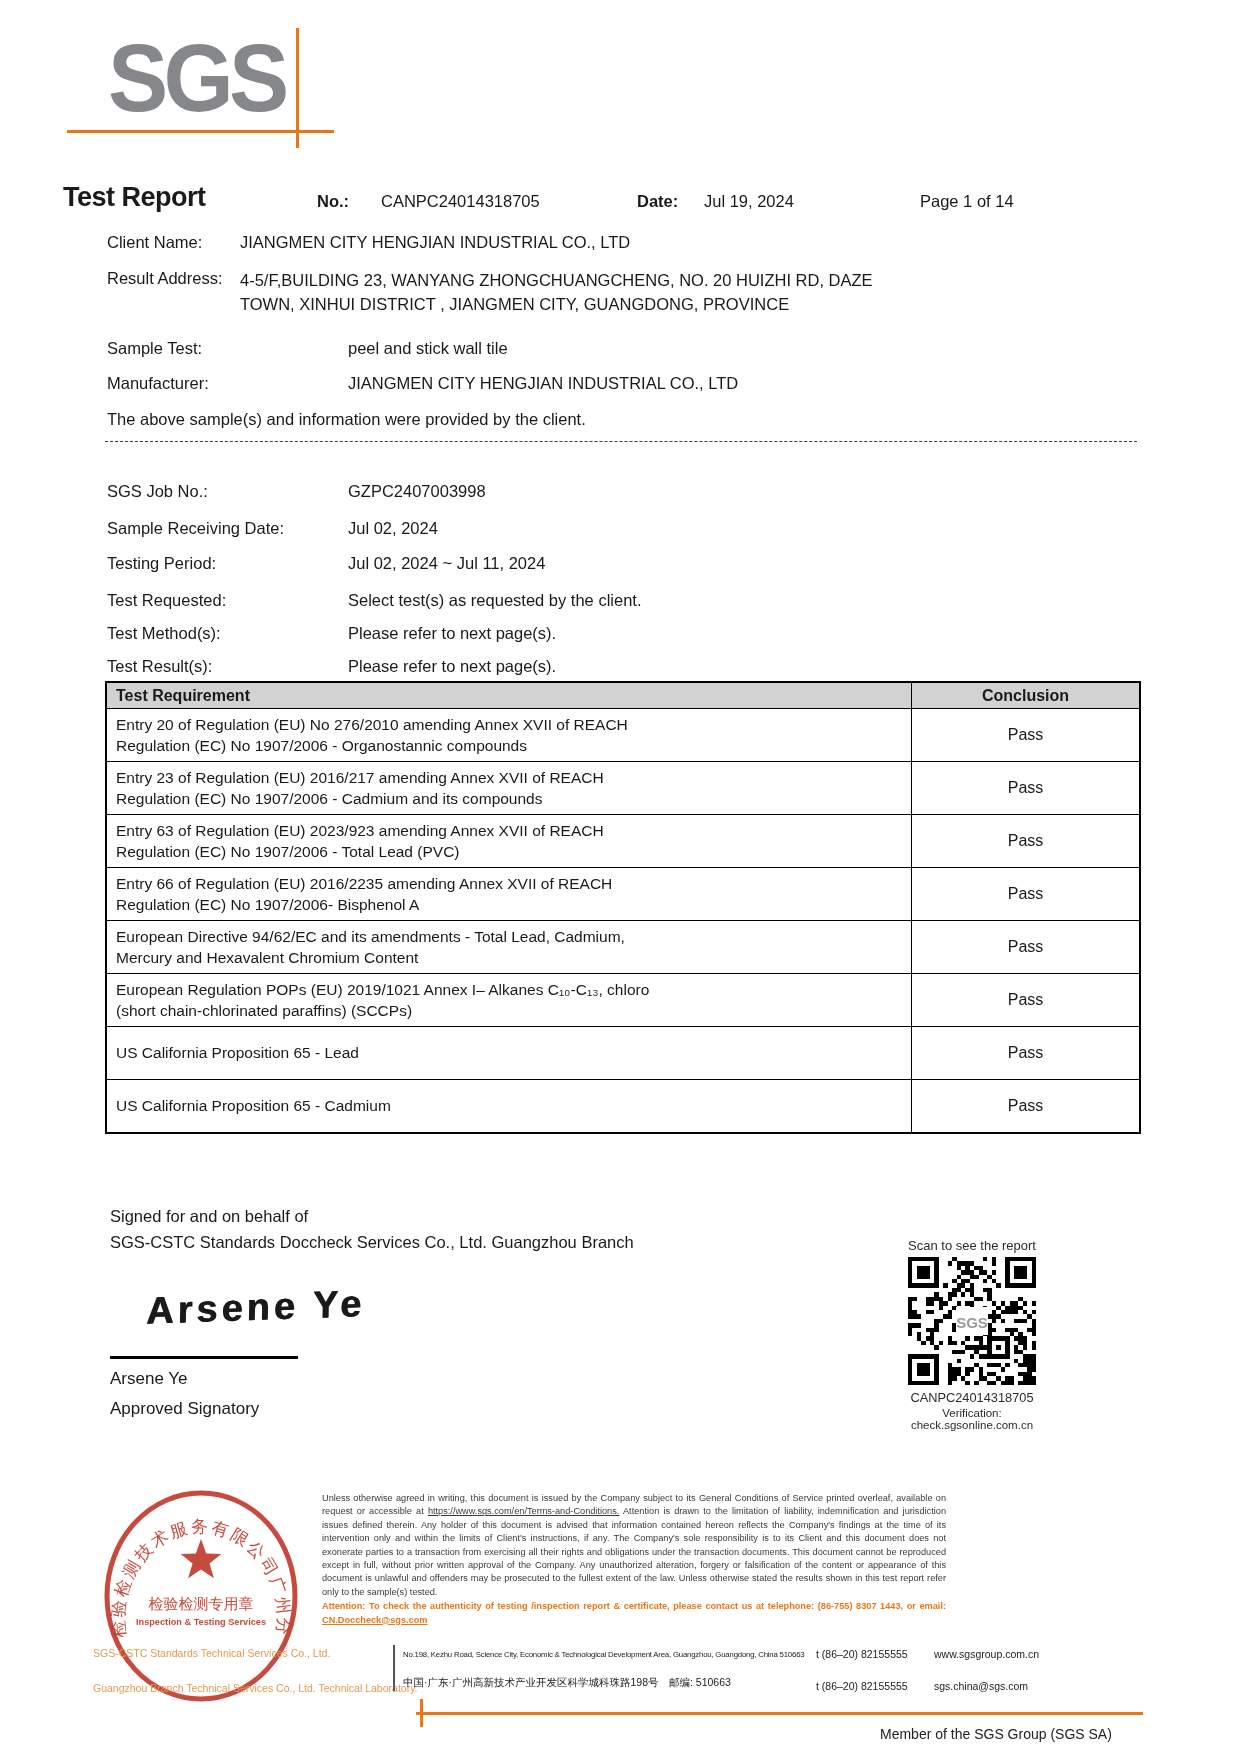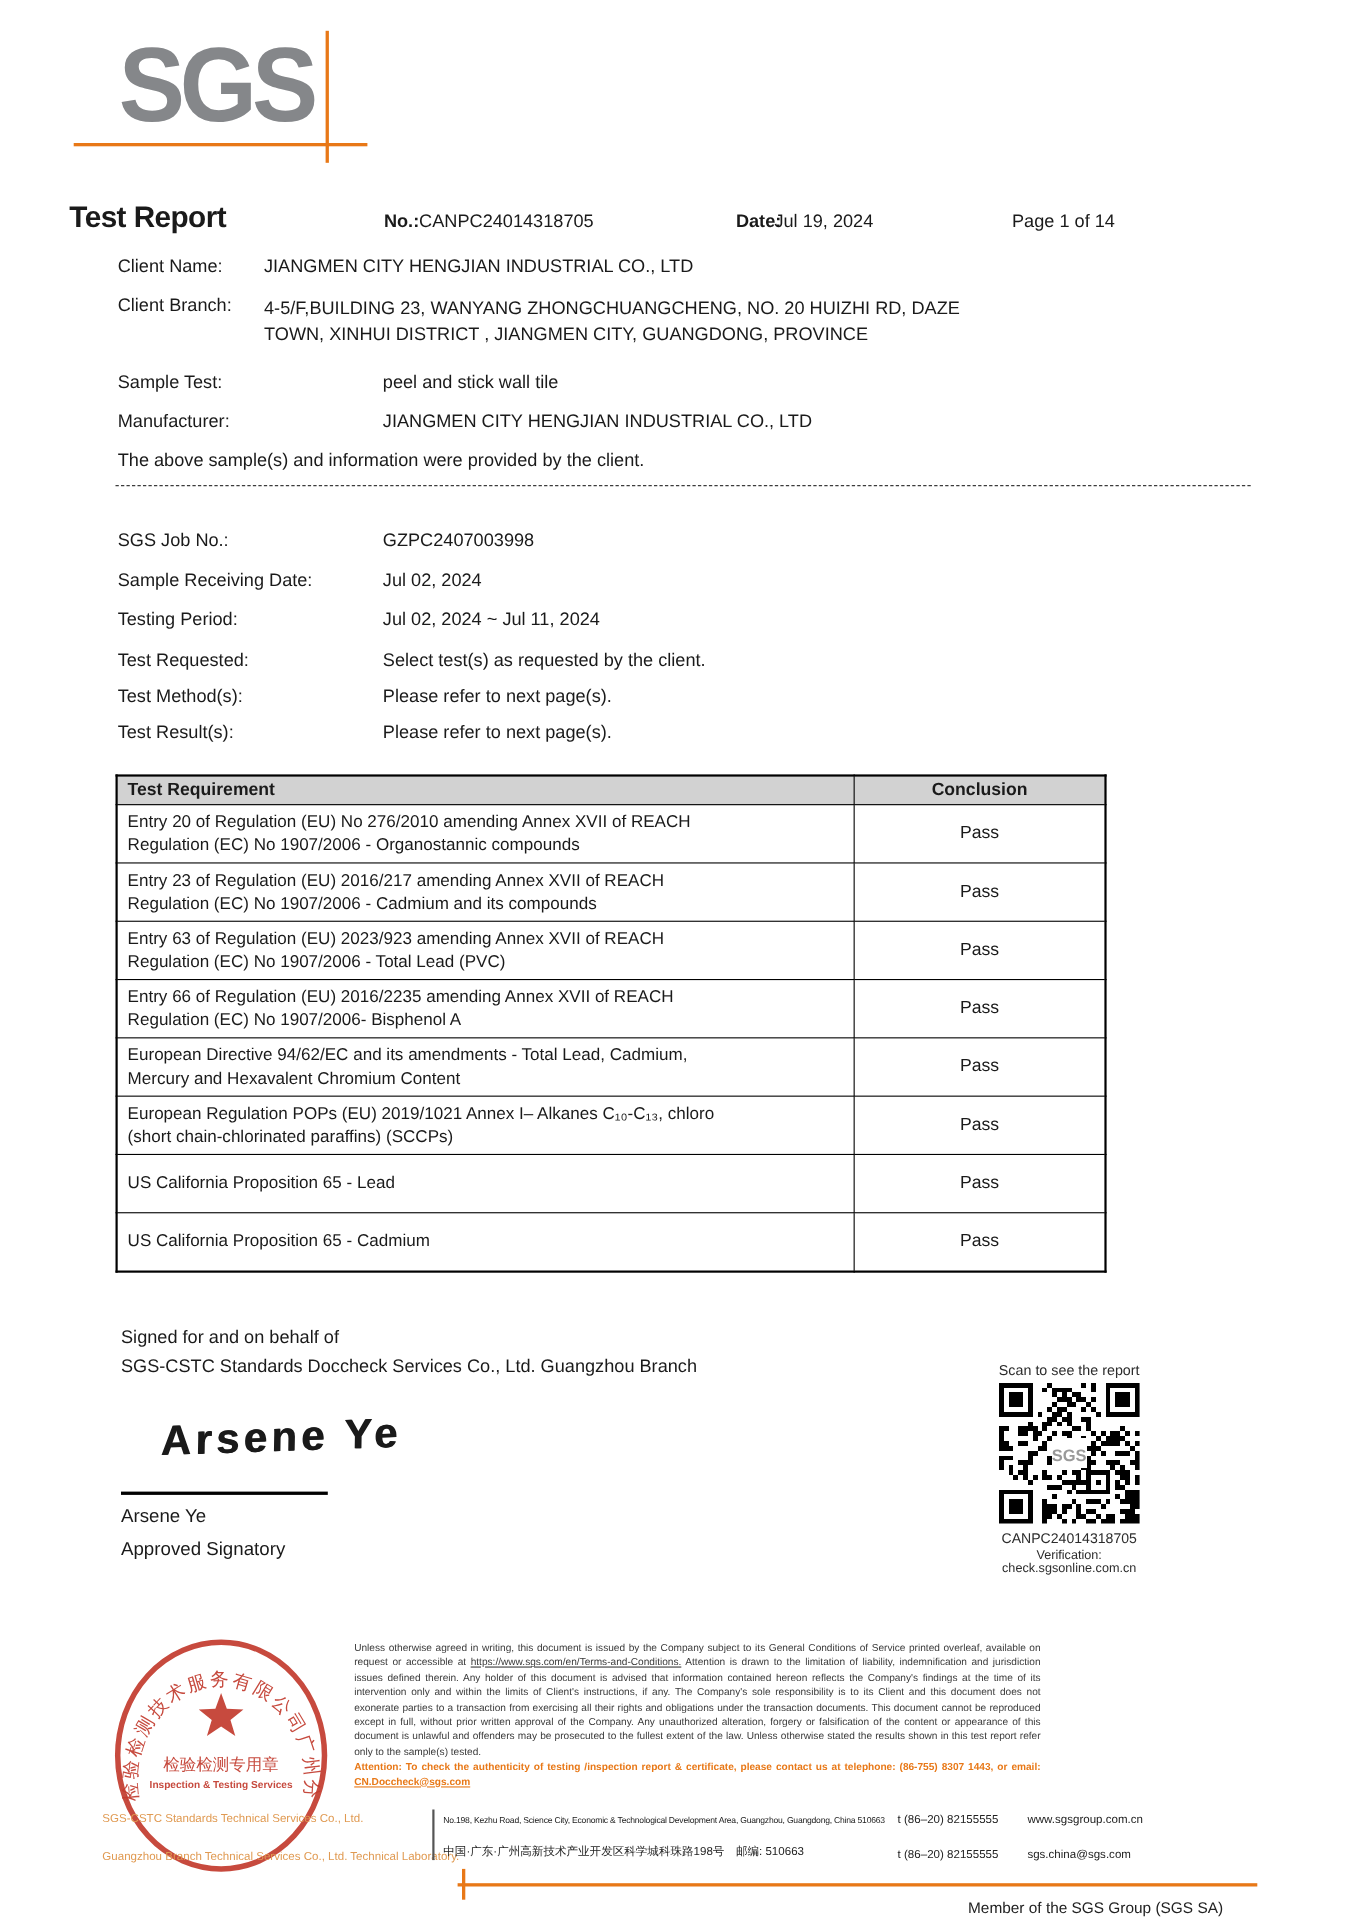--- a/index.html
+++ b/index.html
@@ -1,34 +1,34 @@
 <!DOCTYPE html>
 <html><head>
 <meta charset="utf-8">
 <style>
   html,body{margin:0;padding:0;background:#ffffff;}
   .page{position:relative;width:1240px;height:1754px;background:#fff;overflow:hidden;
         font-family:"Liberation Sans","DejaVu Sans",sans-serif;color:#1a1a1a;}
   .t{position:absolute;font-size:16.5px;white-space:nowrap;}
   .lbl{left:107px;}
-  .b{font-weight:bold;margin-left:32px;}
+  .b{font-weight:bold;}
 
   
   .logo-text{position:absolute;left:108px;top:30px;font-size:96px;font-weight:900;
              color:#85878a;letter-spacing:-5px;line-height:1;transform:scaleX(.94);transform-origin:left top;}
   .logo-vline{position:absolute;left:296px;top:28px;width:3px;height:120px;background:#e87817;}
   .logo-hline{position:absolute;left:67px;top:130px;width:267px;height:3px;background:#e87817;}
 
   .title{position:absolute;left:63px;top:182px;margin:0;font-size:27px;font-weight:bold;letter-spacing:-.5px;}
 
   .addr-lines div{line-height:23.5px;white-space:nowrap;}
   .dashes{position:absolute;left:105px;top:441px;width:1032px;height:0;border-top:1.7px dashed #3c3c3c;}
 
   
-  .tablewrap{position:absolute;left:105px;top:704px;width:901px;}
+  .tablewrap{position:absolute;left:105px;top:681px;width:1036px;}
   table.results{width:100%;border-collapse:collapse;table-layout:fixed;}
   table.results th,table.results td{border:1.6px solid #000;}
   table.results{border:2px solid #000;}
   th.th-req{background:#d2d2d2;height:25px;text-align:left;padding:0 0 0 9px;font-size:16px;}
   th.th-con{background:#d2d2d2;width:225px;text-align:center;font-size:16px;}
   td.req{padding:2px 8px 2px 9px;height:48px;vertical-align:middle;font-size:15.5px;}
   td.req div{line-height:21.5px;white-space:nowrap;}
   td.con{text-align:center;vertical-align:middle;font-size:16px;}
 
   
@@ -74,21 +74,21 @@
   <h1 class="title">Test Report</h1>
   <span class="t b" style="left:317px;top:192px">No.:</span>
   <span class="t" style="left:381px;top:192px">CANPC24014318705</span>
   <span class="t b" style="left:637px;top:192px">Date:</span>
   <span class="t" style="left:704px;top:192px">Jul 19, 2024</span>
   <span class="t" style="left:920px;top:192px">Page 1 of 14</span>
 
   <span class="t lbl" style="top:233px">Client Name:</span>
   <span class="t" style="left:240px;top:233px">JIANGMEN CITY HENGJIAN INDUSTRIAL CO., LTD</span>
 
-  <span class="t lbl" style="top:269px">Client Branch:</span>
+  <span class="t lbl" style="top:269px">Result Address:</span>
   <div class="t addr-lines" style="left:240px;top:269px">
     <div>4-5/F,BUILDING 23, WANYANG ZHONGCHUANGCHENG, NO. 20 HUIZHI RD, DAZE</div>
     <div>TOWN, XINHUI DISTRICT , JIANGMEN CITY, GUANGDONG, PROVINCE</div>
   </div>
 
   <span class="t lbl" style="top:339px">Sample Test:</span>
   <span class="t" style="left:348px;top:339px">peel and stick wall tile</span>
 
   <span class="t lbl" style="top:374px">Manufacturer:</span>
   <span class="t" style="left:348px;top:374px">JIANGMEN CITY HENGJIAN INDUSTRIAL CO., LTD</span>

